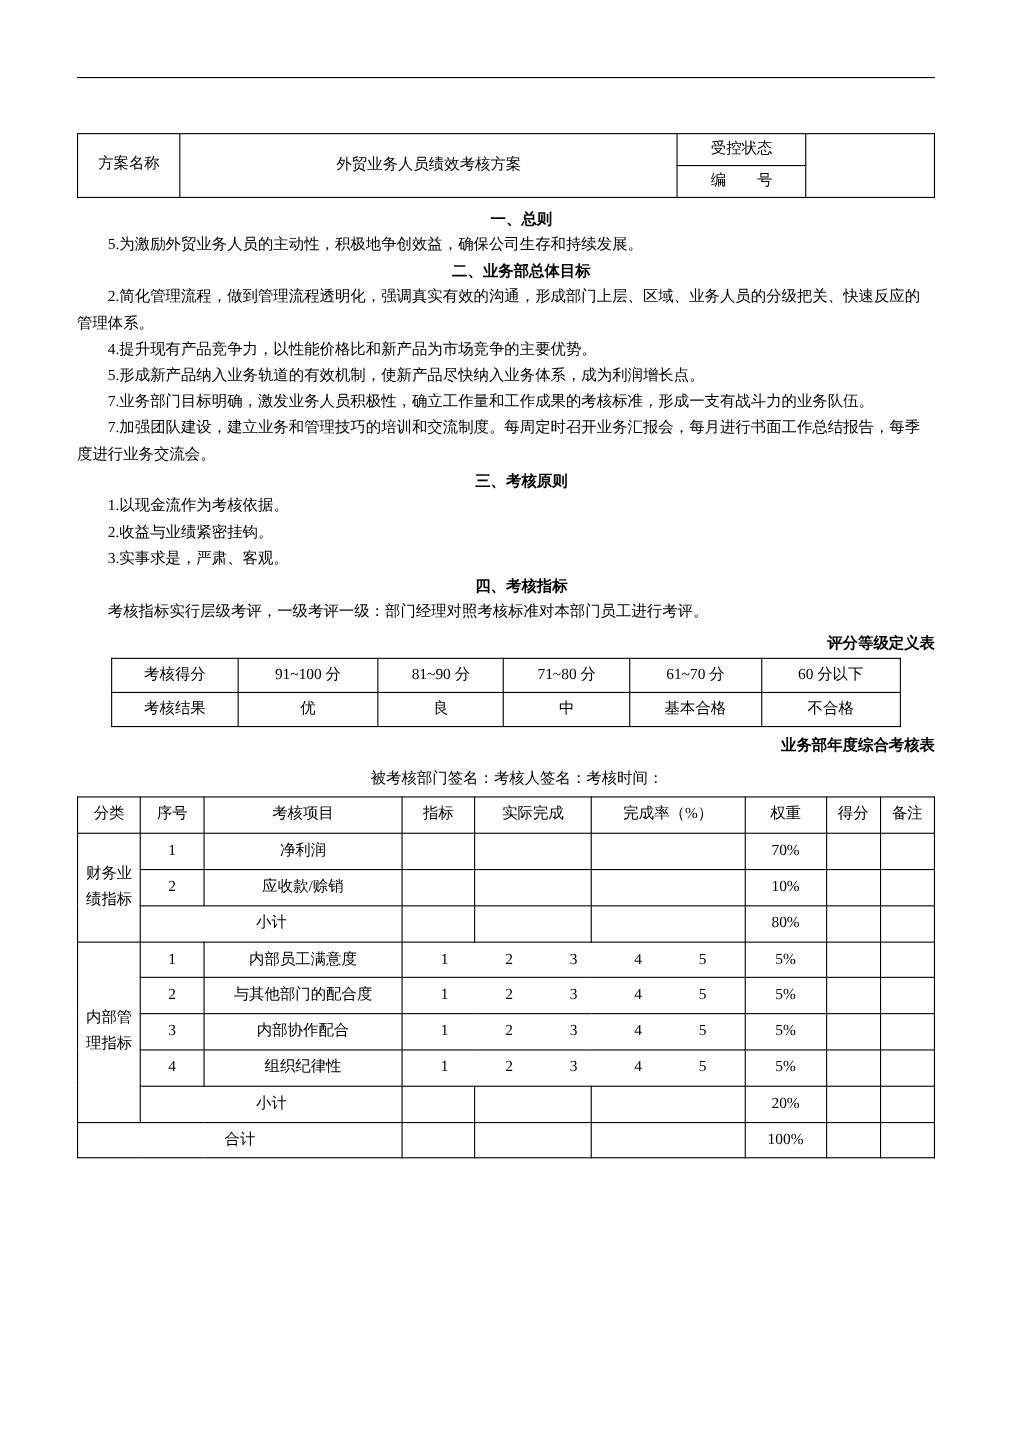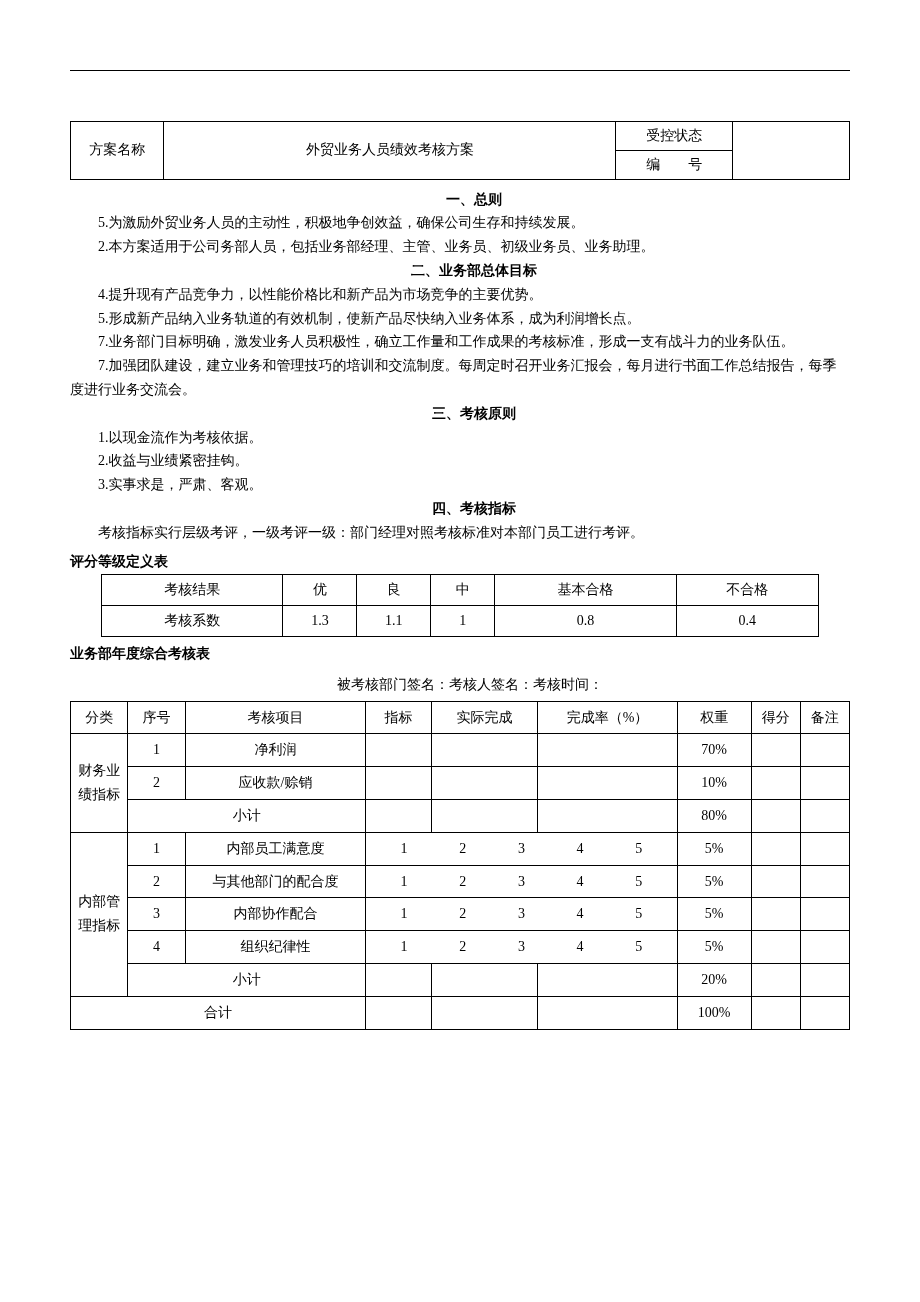--- a/index.html
+++ b/index.html
@@ -38,22 +38,22 @@
   }
   .header-table .label-cell { text-align: center; }
   .body-text { margin: 8px 0 0 0; }
   .indent { text-indent: 2em; }
   .bold-heading {
     font-family: "SimHei", "黑体", sans-serif;
     font-weight: bold;
     text-align: center;
   }
   .table-title {
-    text-align: left;
-    font-family: Liberation Mono, monospace;
+    text-align: right;
+    font-family: Liberation Serif, serif;
     font-weight: bold;
     margin-top: 6px;
   }
   .grade-table td { padding: 3px 4px; }
   .sig-row {
     display: flex;
     justify-content: center;
     margin: 6px 10px 4px 30px;
   }
   .annual-table td, .annual-table th {
@@ -79,55 +79,55 @@
     </tr>
     <tr>
       <td class="label-cell">编　　号</td>
     </tr>
   </tbody>
     </table>
 
   <div class="body-text">
     <div class="indent bold-heading">一、总则</div>
     <div class="indent">5.为激励外贸业务人员的主动性，积极地争创效益，确保公司生存和持续发展。</div>
-    <div class="indent">2.本方案适用于公司务部人员，包括业务部经理、主管、业务员、初级业务员、业务助理。</div>
 
     <div class="indent bold-heading">二、业务部总体目标</div>
+    <div class="indent">2.简化管理流程，做到管理流程透明化，强调真实有效的沟通，形成部门上层、区域、业务人员的分级把关、快速反应的管理体系。</div>
     <div class="indent">4.提升现有产品竞争力，以性能价格比和新产品为市场竞争的主要优势。</div>
     <div class="indent">5.形成新产品纳入业务轨道的有效机制，使新产品尽快纳入业务体系，成为利润增长点。</div>
     <div class="indent">7.业务部门目标明确，激发业务人员积极性，确立工作量和工作成果的考核标准，形成一支有战斗力的业务队伍。</div>
     <div class="indent">7.加强团队建设，建立业务和管理技巧的培训和交流制度。每周定时召开业务汇报会，每月进行书面工作总结报告，每季度进行业务交流会。</div>
 
     <div class="indent bold-heading">三、考核原则</div>
     <div class="indent">1.以现金流作为考核依据。</div>
     <div class="indent">2.收益与业绩紧密挂钩。</div>
     <div class="indent">3.实事求是，严肃、客观。</div>
 
     <div class="indent bold-heading">四、考核指标</div>
     <div class="indent">考核指标实行层级考评，一级考评一级：部门经理对照考核标准对本部门员工进行考评。</div>
   </div>
 
   <div class="table-title">评分等级定义表</div>
   <table class="grade-table" style="width:92%;margin:0 auto">
     <tbody>
+        <tr>
+      <td style="width:16%">考核得分</td>
+      <td>91~100 分</td>
+      <td>81~90 分</td>
+      <td>71~80 分</td>
+      <td>61~70 分</td>
+      <td>60 分以下</td>
+    </tr>
     <tr>
       <td>考核结果</td>
       <td>优</td>
       <td>良</td>
       <td>中</td>
       <td>基本合格</td>
       <td>不合格</td>
-    </tr>
-    <tr>
-      <td>考核系数</td>
-      <td>1.3</td>
-      <td>1.1</td>
-      <td>1</td>
-      <td>0.8</td>
-      <td>0.4</td>
     </tr>
   </tbody>
     </table>
 
   <div class="table-title">业务部年度综合考核表</div>
   <div class="sig-row">
     <span>被考核部门签名：</span>
     <span>考核人签名：</span>
     <span>考核时间：</span>
   </div>

